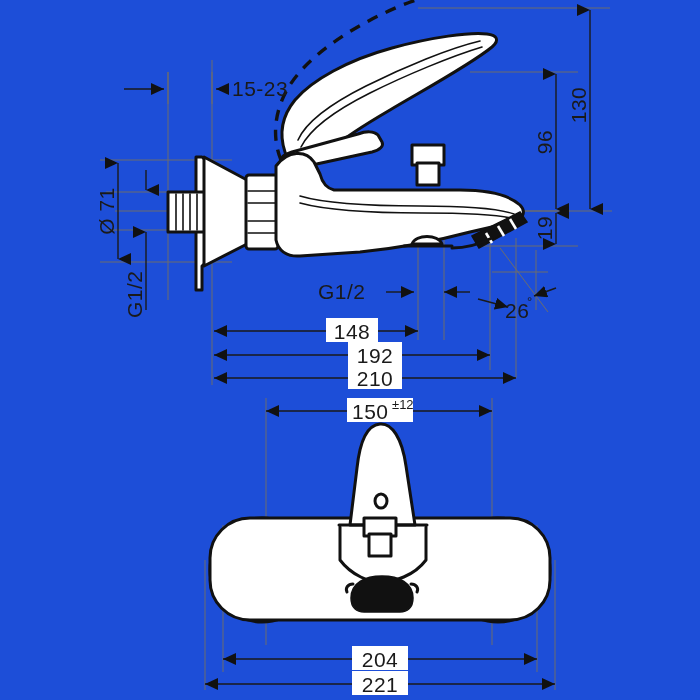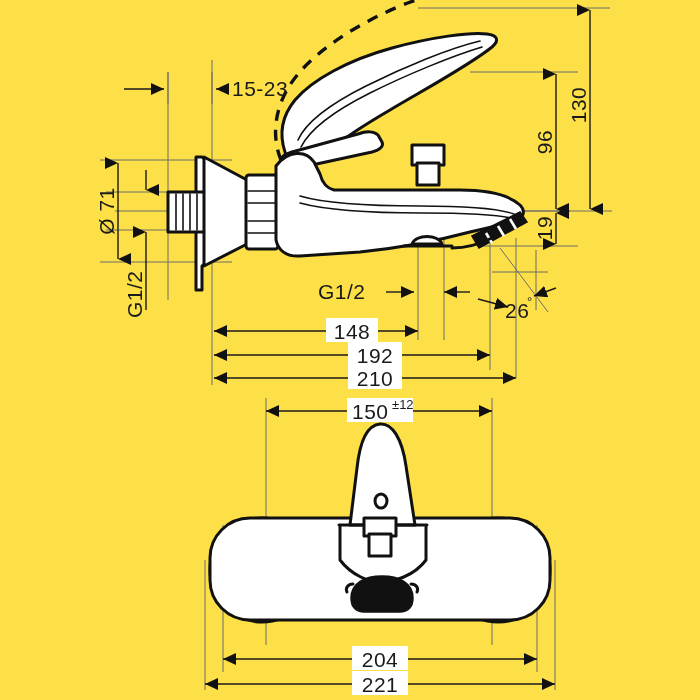--- a/index.html
+++ b/index.html
@@ -7,21 +7,21 @@
     padding: 0;
     background: #ffffff;
   }
   body {
     font-family: "Liberation Sans", sans-serif;
   }
   #stage {
     position: relative;
     width: 700px;
     height: 700px;
-    background: #fde047;
+    background: #1d4ed8;
     overflow: hidden;
   }
   #stage svg {
     position: absolute;
     top: 0;
     left: 0;
     width: 700px;
     height: 700px;
   }
   .dimtext {

